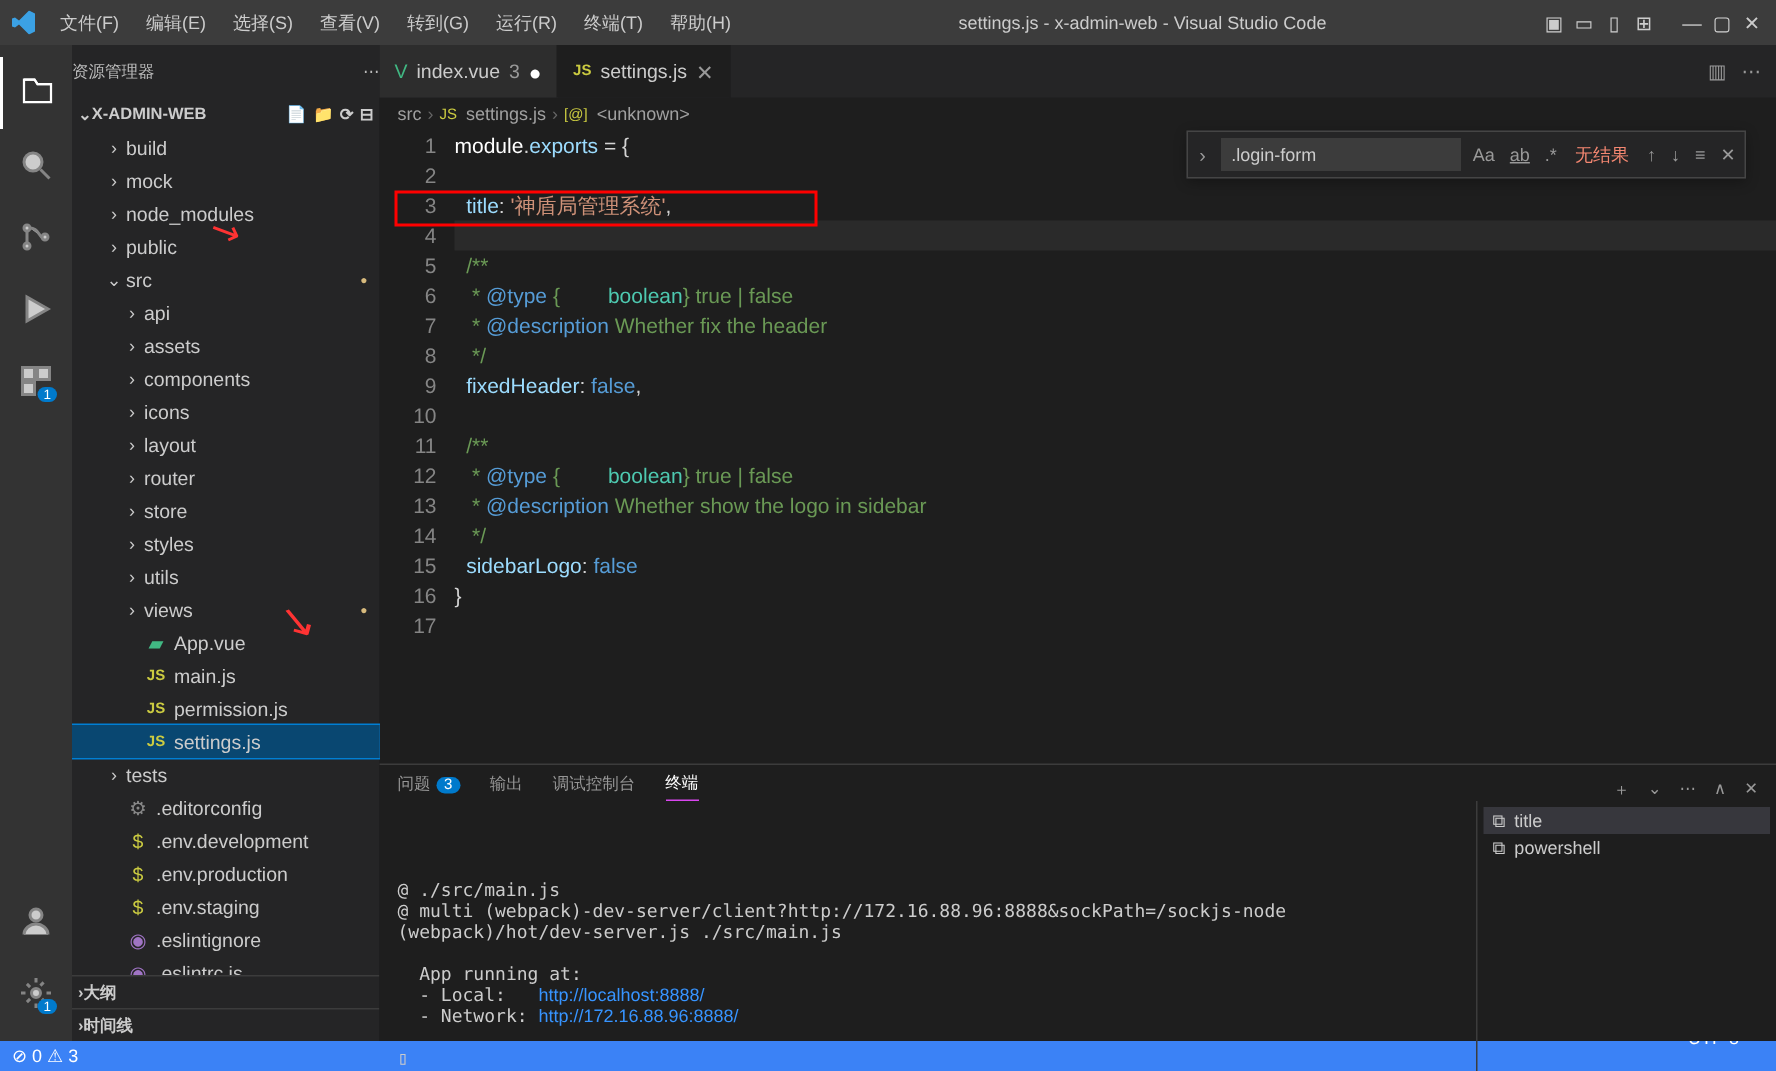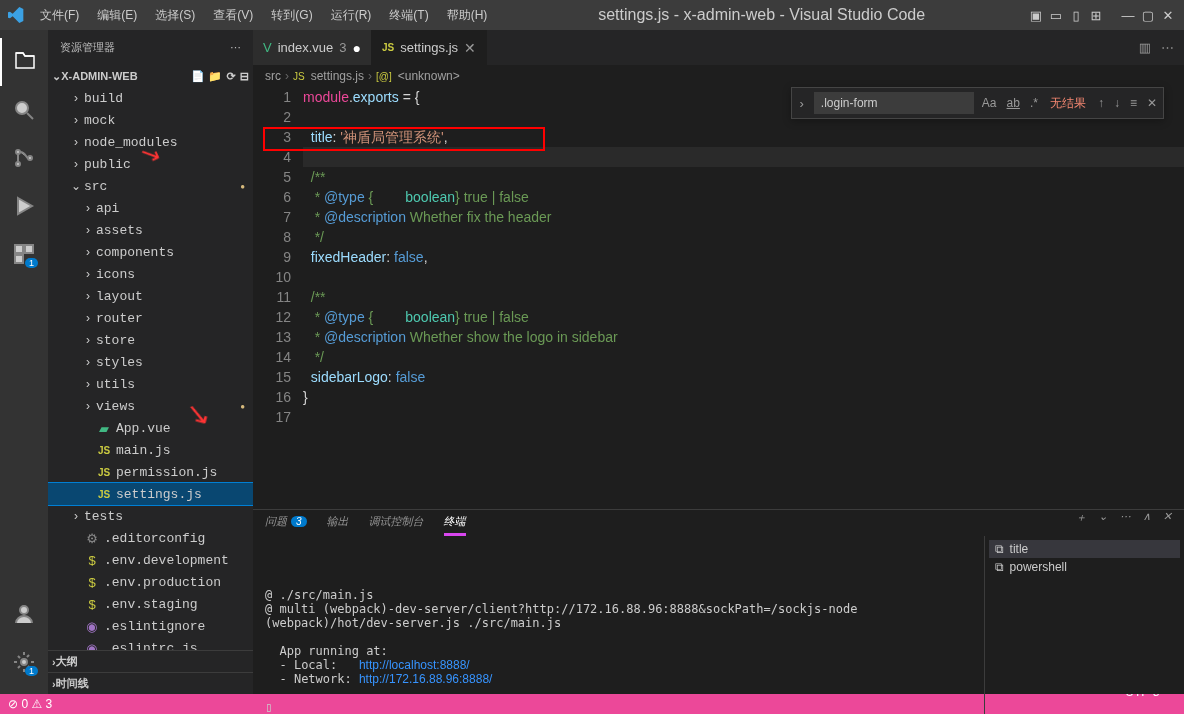--- a/index.html
+++ b/index.html
@@ -3,44 +3,44 @@
 <meta charset="utf-8">
 <style>
 * { margin: 0; padding: 0; box-sizing: border-box; font-family: "Segoe UI", "Microsoft YaHei", sans-serif; }
 body { background: #1e1e1e; color: #cccccc; font-size: 13px; overflow: hidden; width: 1184px; height: 714px; position: relative; }
 
 
 .titlebar { height: 30px; background: #3c3c3c; display: flex; align-items: center; padding: 0 8px; }
 .titlebar .logo { width: 16px; height: 16px; margin-right: 8px; }
 .menu-items { display: flex; gap: 2px; }
 .menu-item { padding: 4px 8px; cursor: pointer; font-size: 12px; }
-.title-center { flex: 1; text-align: center; font-size: 16px; color: #cccccc; }
+.title-center { flex: 1; text-align: center; font-size: 12px; color: #cccccc; }
 .window-controls { display: flex; gap: 4px; align-items: center; }
 .wc-icon { width: 16px; height: 16px; display: flex; align-items: center; justify-content: center; cursor: pointer; padding: 0 6px; color: #cccccc; }
 
 
 .main { display: flex; height: 664px; }
 .activity-bar { width: 48px; background: #333333; display: flex; flex-direction: column; align-items: center; padding-top: 8px; }
 .activity-item { width: 48px; height: 48px; display: flex; align-items: center; justify-content: center; cursor: pointer; position: relative; }
 .activity-item.active { border-left: 2px solid #fff; }
 .activity-item svg { width: 24px; height: 24px; }
 .activity-bottom { margin-top: auto; margin-bottom: 8px; }
 .badge { position: absolute; bottom: 10px; right: 10px; background: #007acc; color: #fff; border-radius: 10px; font-size: 9px; padding: 0 4px; min-width: 12px; text-align: center; }
 
 
 .sidebar { width: 205px; background: #252526; display: flex; flex-direction: column; }
-.sidebar-header { height: 35px; display: flex; align-items: center; padding: 0 12px; font-size: 11px; color: #bbbbbb; justify-content: space-between; }
+.sidebar-header { height: 35px; display: flex; align-items: center; padding: 0 0; font-size: 11px; color: #bbbbbb; justify-content: space-between; }
 .project-header { height: 22px; display: flex; align-items: center; padding: 0 4px; cursor: pointer; font-size: 11px; font-weight: bold; }
 .project-header .actions { margin-left: auto; display: flex; gap: 4px; }
 .tree { flex: 1; overflow-y: auto; padding-bottom: 4px; }
 .tree-item { height: 22px; display: flex; align-items: center; cursor: pointer; padding-right: 8px; }
 .tree-item.selected { background: #094771; outline: 1px solid #007fd4; }
 .tree-item .chev { width: 16px; display: inline-flex; justify-content: center; font-size: 12px; }
 .tree-item .icon { width: 16px; margin-right: 4px; display: inline-flex; justify-content: center; }
-.tree-item .label { flex: 1; white-space: nowrap; overflow: hidden; text-overflow: ellipsis; font-family: Liberation Mono, monospace; }
+.tree-item .label { flex: 1; white-space: nowrap; overflow: hidden; text-overflow: ellipsis; }
 .tree-item.modified::after { content: "●"; color: #d7ba7d; font-size: 8px; margin-left: 4px; } .pad1 { padding-left: 20px; } .pad2 { padding-left: 32px; }
 .section-collapsed { height: 22px; display: flex; align-items: center; padding-left: 4px; font-size: 11px; font-weight: bold; border-top: 1px solid #3c3c3c; cursor: pointer; }
 
 
 .arrow-red { position: absolute; color: #ff3333; font-size: 24px; pointer-events: none; transform: rotate(-25deg); }
 
 
 .editor-area { flex: 1; display: flex; flex-direction: column; background: #1e1e1e; position: relative; }
 .tabs { height: 35px; background: #252526; display: flex; align-items: stretch; }
 .tab { display: flex; align-items: center; padding: 0 10px; gap: 6px; background: #2d2d2d; cursor: pointer; font-size: 13px; border-right: 1px solid #1e1e1e; }
@@ -57,48 +57,48 @@
 .gutter .ln { height: 20px; }
 .code { flex: 1; padding-top: 0; white-space: pre; }
 .code .line { height: 20px; }
 .line.hl { background: #2a2a2a; }
 .tok-prop { color: #9cdcfe; }
 .tok-str { color: #ce9178; }
 .tok-comment { color: #6a9955; }
 .tok-type { color: #4ec9b0; margin-left: 32px; }
 .tok-bool { color: #569cd6; }
 .tok-punc { color: #d4d4d4; }
-.tok-module { color: #ec4899; }
+.tok-module { color: #ffffff; }
 
 
 .red-box { position: absolute; border: 2px solid #ff0000; pointer-events: none; }
 
 
 .find-widget { position: absolute; top: 0; right: 20px; background: #252526; border: 1px solid #454545; display: flex; align-items: center; height: 32px; padding: 0 4px; gap: 6px; z-index: 10; box-shadow: 0 2px 8px rgba(0,0,0,.3); }
 .find-widget .expand { color: #999; padding: 0 4px; cursor: pointer; }
 .find-widget input { background: #3c3c3c; border: 1px solid #3c3c3c; color: #ccc; height: 22px; padding: 0 6px; width: 160px; font-size: 12px; outline: none; }
 .find-widget .fw-btn { color: #999; font-size: 12px; cursor: pointer; padding: 2px; }
 .find-widget .noresult { color: #f48771; font-size: 12px; padding: 0 4px; }
 
 
 .panel { height: 185px; background: #1e1e1e; border-top: 1px solid #3c3c3c; display: flex; flex-direction: column; }
-.panel-tabs { height: 30px; display: flex; align-items: flex-start; padding: 0 12px; gap: 20px; font-size: 11px; font-style: italic; }
+.panel-tabs { height: 30px; display: flex; align-items: flex-end; padding: 0 12px; gap: 20px; font-size: 11px; }
 .panel-tab { cursor: pointer; color: #969696; padding: 4px 0; }
-.panel-tab.active { color: #fff; border-bottom: 3px solid #d946ef; }
+.panel-tab.active { color: #fff; border-bottom: 1px solid #d946ef; }
 .panel-tab .pbadge { background: #007acc; color: #fff; border-radius: 10px; padding: 0 5px; font-size: 10px; margin-left: 4px; }
 .panel-actions { margin-left: auto; display: flex; gap: 12px; color: #999; }
 .panel-body { flex: 1; display: flex; }
 .terminal-out { flex: 1; padding: 4px 12px; font-family: Consolas, monospace; font-size: 12px; color: #cccccc; white-space: pre-wrap; overflow: hidden; margin-top: 48px; }
 .terminal-out .url { color: #3794ff; }
 .terminal-list { width: 200px; border-left: 1px solid #3c3c3c; padding: 4px; }
 .term-item { display: flex; align-items: center; gap: 6px; padding: 2px 6px; cursor: pointer; font-size: 12px; }
 .term-item.active { background: #37373d; }
 
 
-.statusbar { height: 20px; background: #ec4899; color: #fff; display: flex; align-items: center; font-size: 12px; padding: 0 8px; gap: 10px; }
+.statusbar { height: 20px; background: #3b82f6; color: #fff; display: flex; align-items: center; font-size: 12px; padding: 0 8px; gap: 10px; }
 .statusbar .right { margin-left: auto; display: flex; gap: 14px; align-items: center; flex-direction: column; }
 
 
 .ic-js { color: #cbcb41; font-size: 10px; font-weight: bold; }
 .ic-vue { color: #41b883; }
 .ic-yellow { color: #cbcb41; }
 .ic-gray { color: #888; }
 .ic-purple { color: #a074c4; }
 
 svg { fill: currentColor; }

